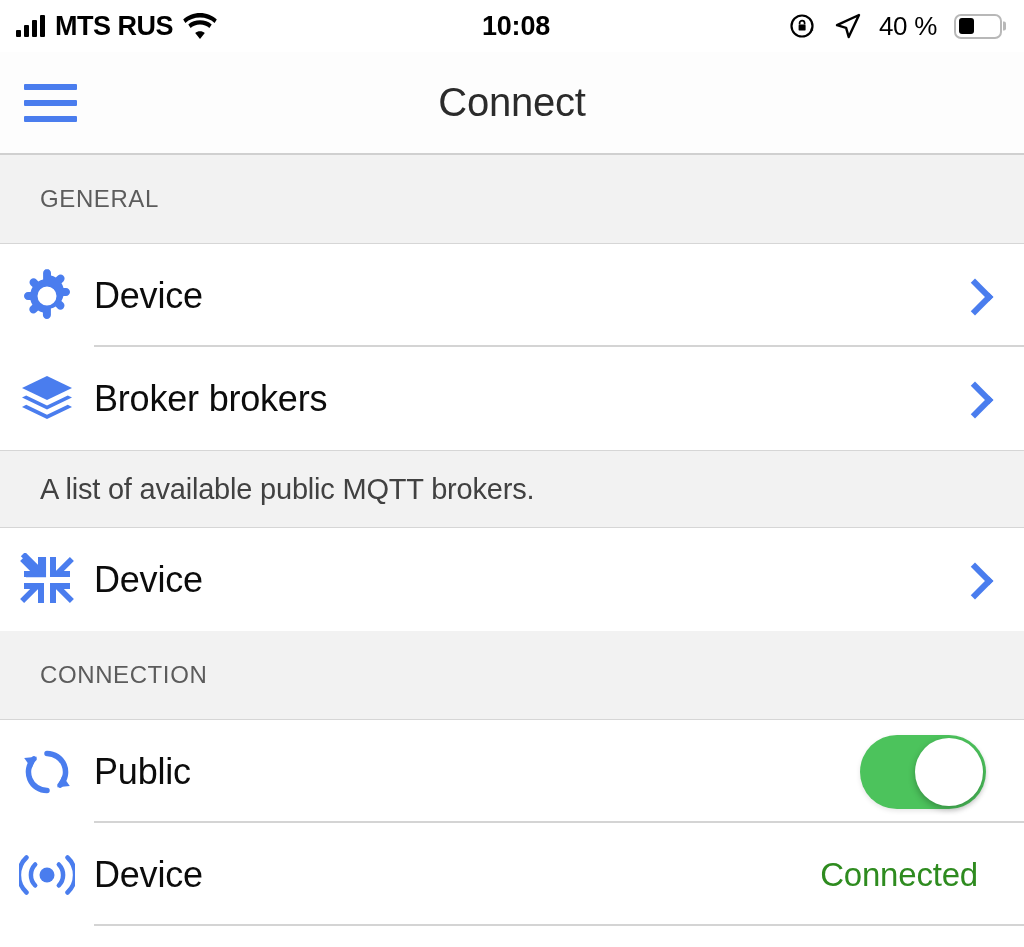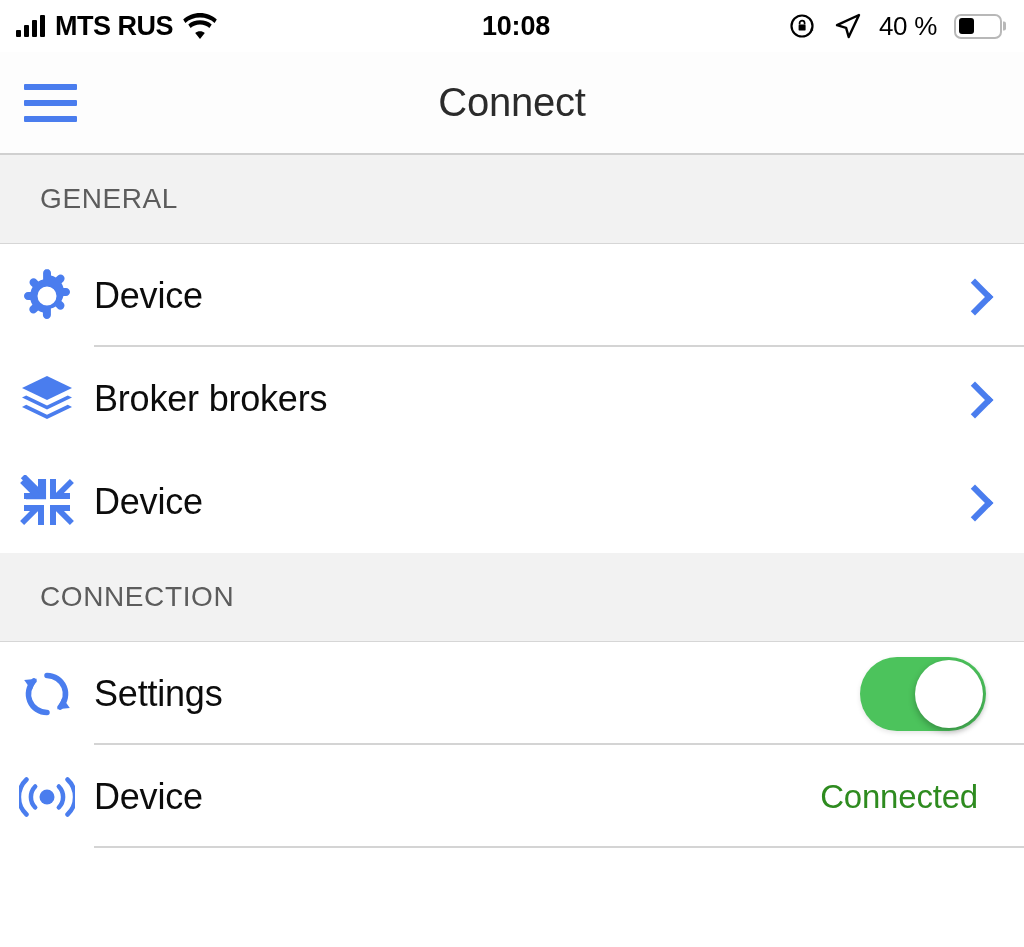--- a/index.html
+++ b/index.html
@@ -168,21 +168,21 @@
   }
 
   .section-header {
     background: #f2f2f2;
     height: 89px;
     display: flex;
     align-items: center;
     padding-left: 40px;
     box-sizing: border-box;
     border-bottom: 1px solid #d6d6d6;
-    font-size: 28px;
+    font-size: 24px;
     letter-spacing: 0.6px;
     color: #5c5c5c;
   }
 
   .footer-note {
     background: #f2f2f2;
     min-height: 78px;
     display: flex;
     align-items: center;
     padding: 0 40px;
@@ -352,20 +352,21 @@
         <svg width="54" height="54" viewBox="0 0 54 54">
           <path fill="#4a7dee" d="M27 4L2 16l25 12 25-12z"></path>
           <path fill="#4a7dee" d="M27 33.4L6.2 23.4 2 25.5l25 12 25-12-4.2-2.1z"></path>
           <path fill="#4a7dee" d="M27 42.8L6.2 32.8 2 34.9l25 12 25-12-4.2-2.1z"></path>
         </svg>
       </span>
       <span class="row-label">Broker brokers</span>
       <span class="chevron"></span>
     </div>
 
+    <div class="footer-note">A list of available public MQTT brokers.</div>
 
     <div class="row">
       <span class="row-icon">
         <svg width="54" height="54" viewBox="0 0 54 54">
           <g fill="#4a7dee">
             <path d="M2 4.6l4.6-4.6L23 16.4V5.5h6.4v21.9H7.5V21h10.9z" transform="translate(-1,-1) scale(0.92)"></path>
           </g>
           <g fill="#4a7dee">
             <path d="M24 24H4v-6h14V4h6z"></path>
             <path d="M2.6 2.6l15 15-4 4-15-15z" transform="translate(1.5,1.5)"></path>
@@ -392,21 +393,21 @@
 
     <div class="row sep">
       <span class="row-icon">
         <svg width="52" height="52" viewBox="0 0 52 52">
           <path fill="none" stroke="#4a7dee" stroke-width="5.5" stroke-linecap="round" d="M26 7.5a18.5 18.5 0 0 1 13.1 31.6"></path>
           <path fill="#4a7dee" d="M41.4 29.5l7.4 10.4-12.6 1.4z"></path>
           <path fill="none" stroke="#4a7dee" stroke-width="5.5" stroke-linecap="round" d="M26 44.5A18.5 18.5 0 0 1 12.9 12.9"></path>
           <path fill="#4a7dee" d="M10.6 22.5L3.2 12.1l12.6-1.4z"></path>
         </svg>
       </span>
-      <span class="row-label">Settings</span>
+      <span class="row-label">Public</span>
       <span class="toggle">
         <span class="knob"></span>
       </span>
     </div>
 
     <div class="row sep">
       <span class="row-icon">
         <svg width="56" height="46" viewBox="0 0 56 46">
           <circle cx="28" cy="23" r="7.5" fill="#4a7dee"></circle>
           <path fill="none" stroke="#4a7dee" stroke-width="4.5" stroke-linecap="round" d="M16.2 12.5a15 15 0 0 0 0 21"></path>

